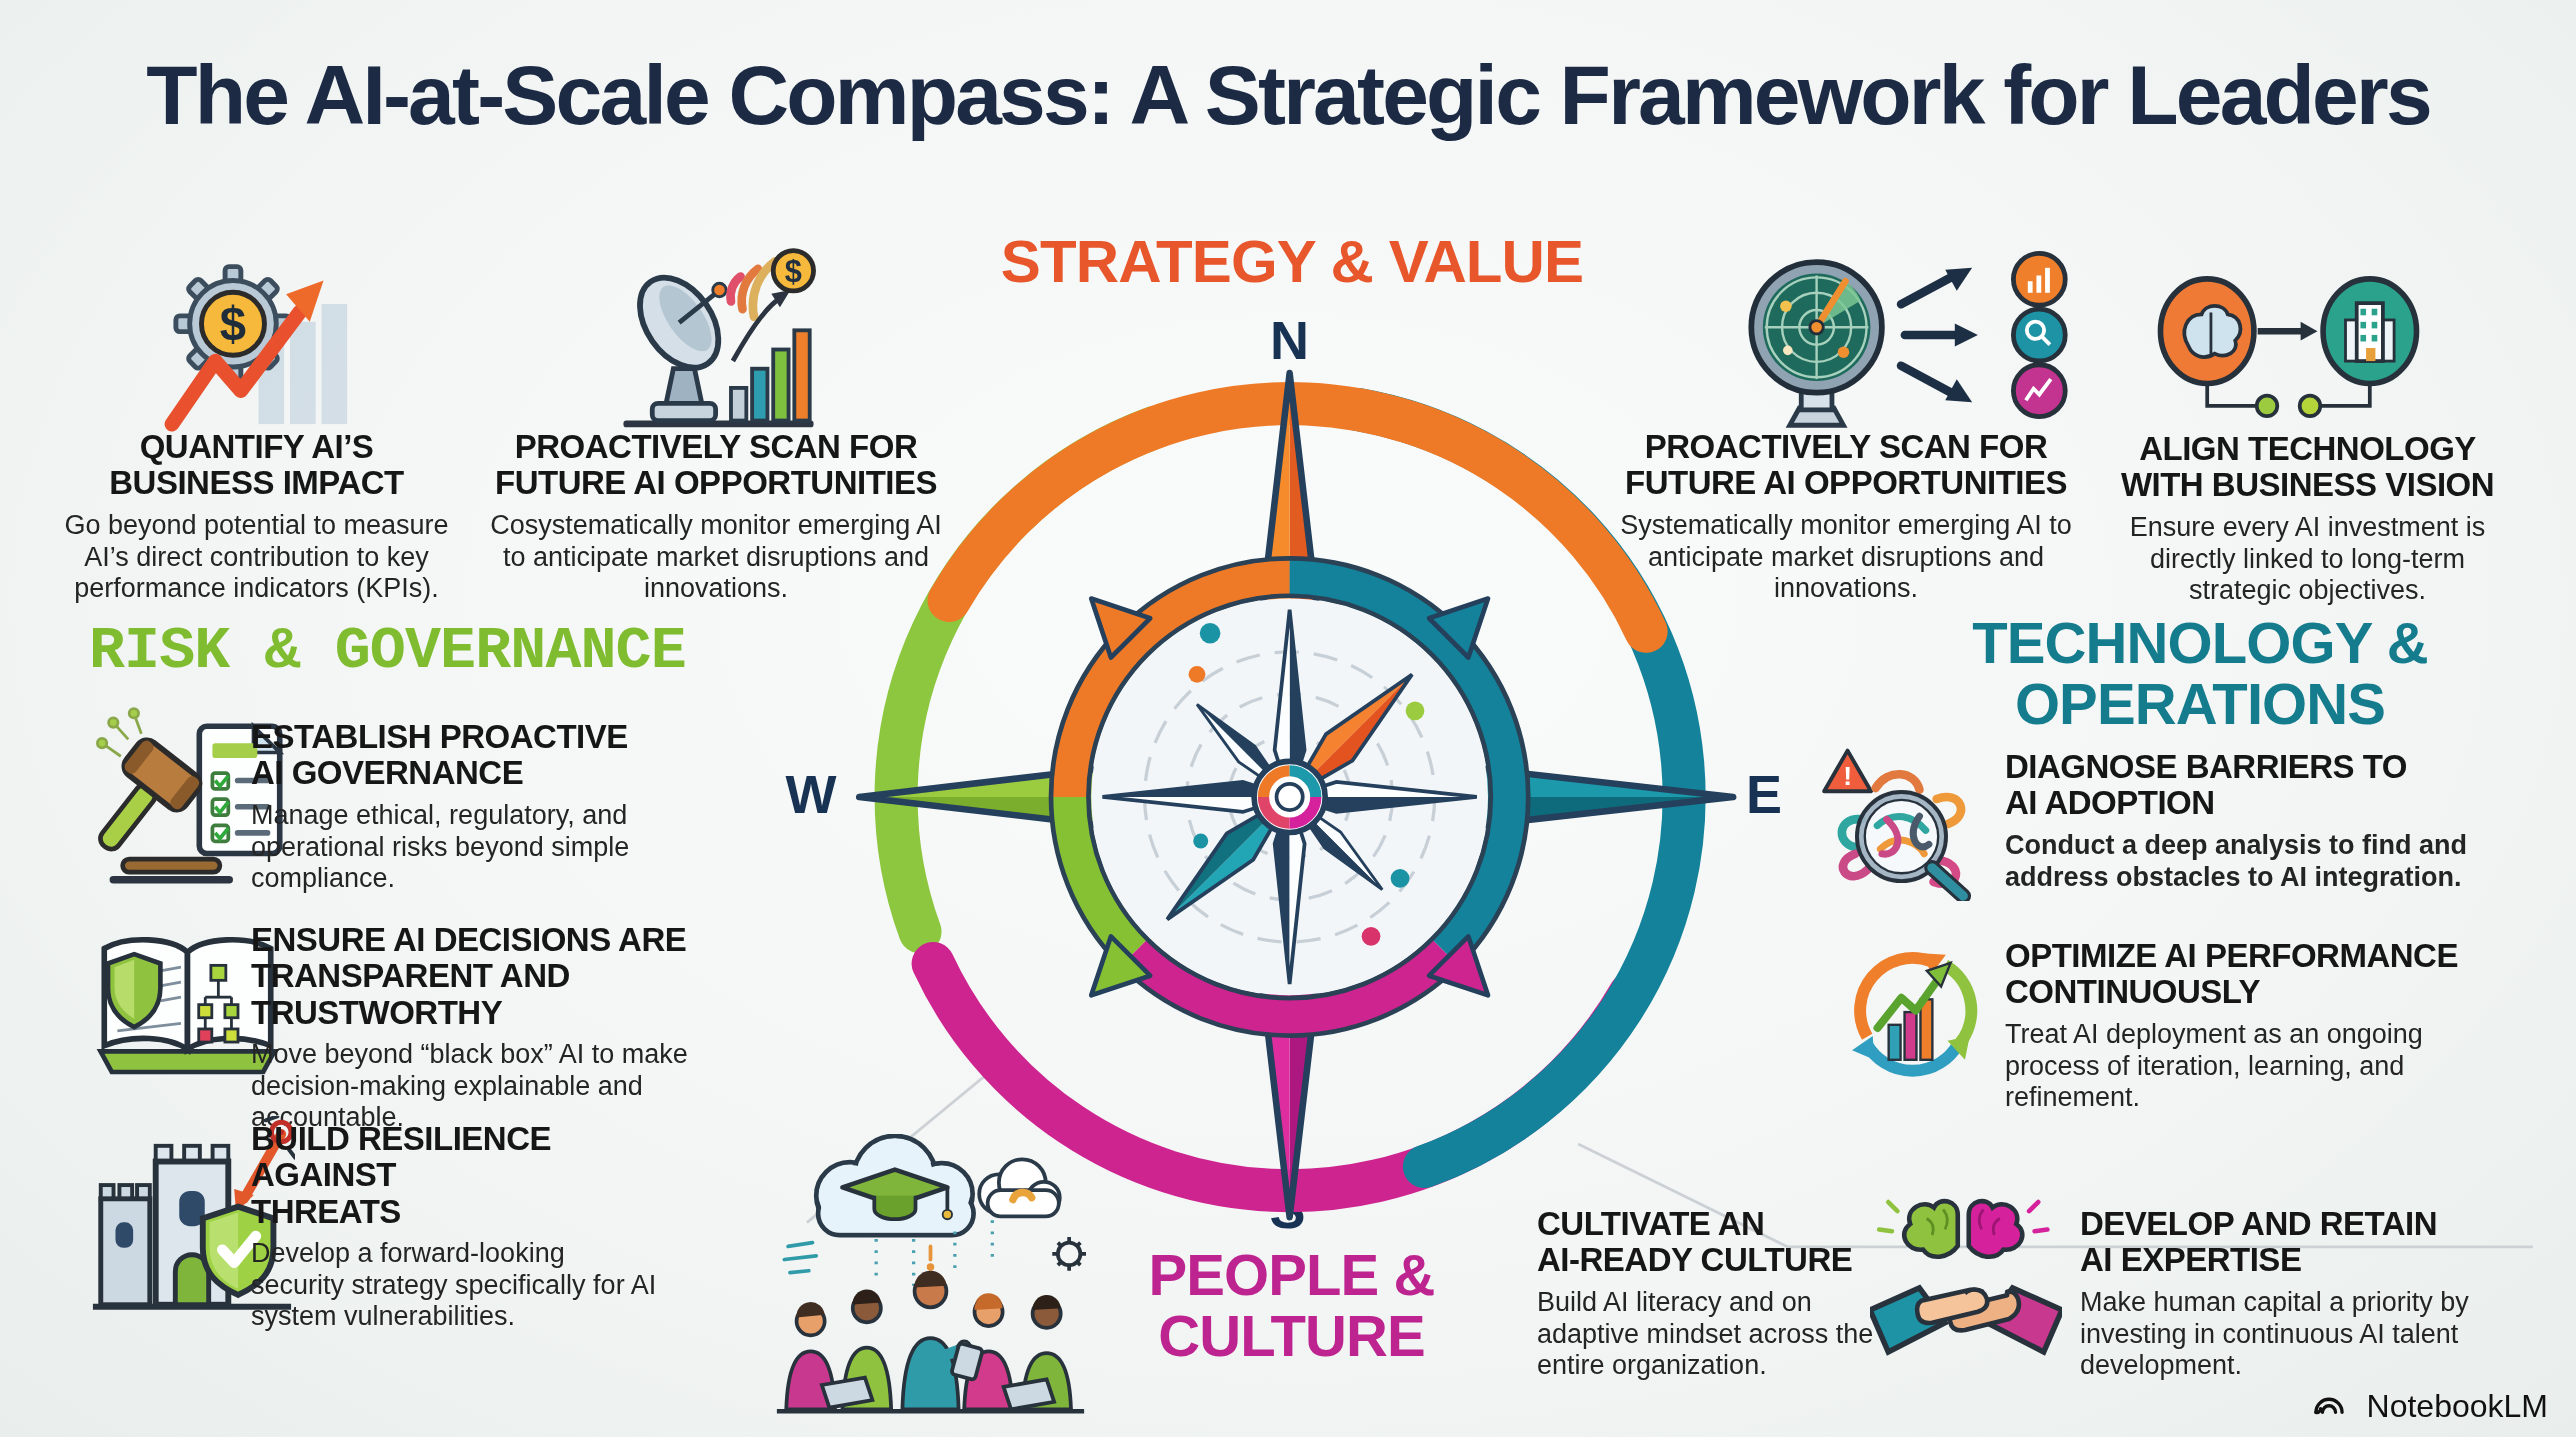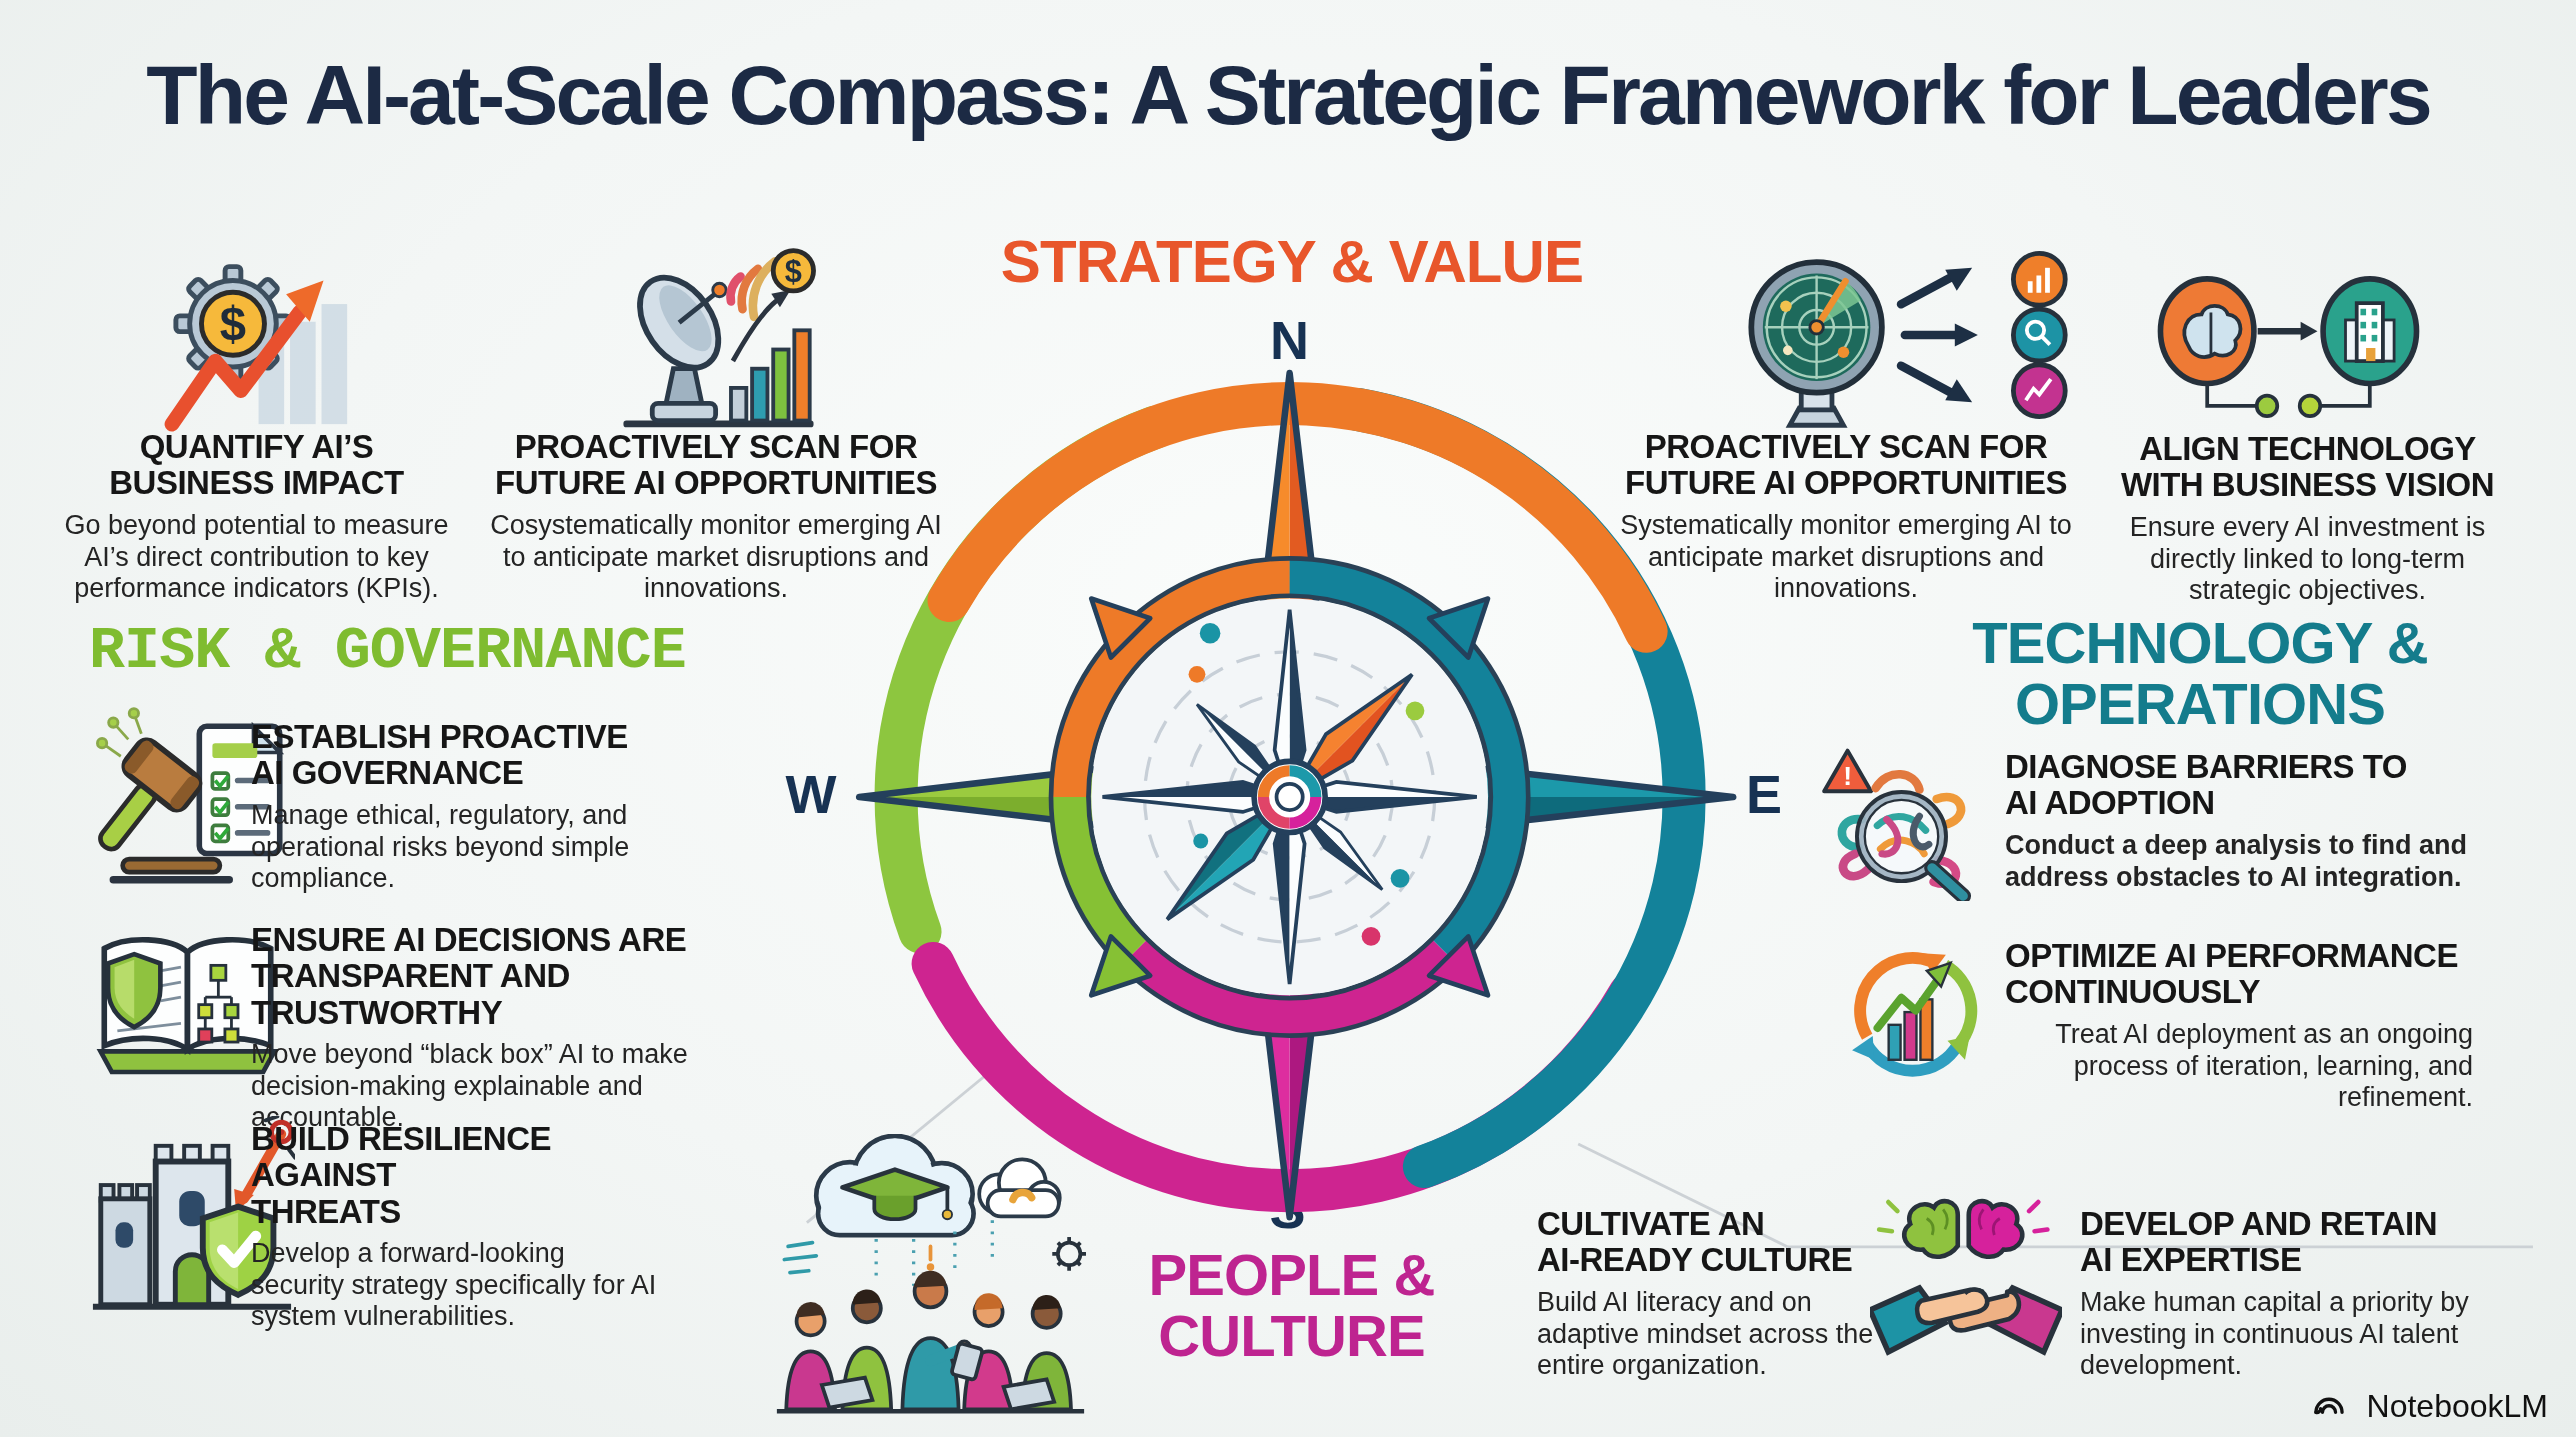--- a/index.html
+++ b/index.html
@@ -477,21 +477,21 @@
       <rect x="110" y="86" width="15" height="76" fill="#ef7f2a" stroke="#28323c" stroke-width="3"></rect>
       <polyline points="56,122 86,84 104,100 134,58" fill="none" stroke="#5aa32e" stroke-width="10" stroke-linecap="round" stroke-linejoin="round"></polyline>
       <polygon points="148,40 118,50 136,70" fill="#7fbf3a" stroke="#28323c" stroke-width="3"></polygon>
     </svg>
   </div>
   <div class="side-text" style="left:2005px;top:938px;width:524px;">
     <div class="item-title">
       <div>OPTIMIZE AI PERFORMANCE</div>
       <div>CONTINUOUSLY</div>
     </div>
-    <div class="item-body" style="width:468px;text-align:right;">Treat AI deployment as an ongoing process of iteration, learning, and refinement.</div>
+    <div class="item-body" style="width:468px;">Treat AI deployment as an ongoing process of iteration, learning, and refinement.</div>
   </div>
 
   <div class="iconbox" style="left:769px;top:1134px;width:323px;height:281px;">
     <svg viewBox="0 0 340 300">
       <g fill="#e7f3fa" stroke="#2b3a49" stroke-width="5">
         <circle cx="84" cy="66" r="36"></circle>
           <circle cx="132" cy="46" r="44"></circle>
           <circle cx="182" cy="64" r="33"></circle>
         <rect x="50" y="62" width="166" height="46" rx="23"></rect>
       </g>

